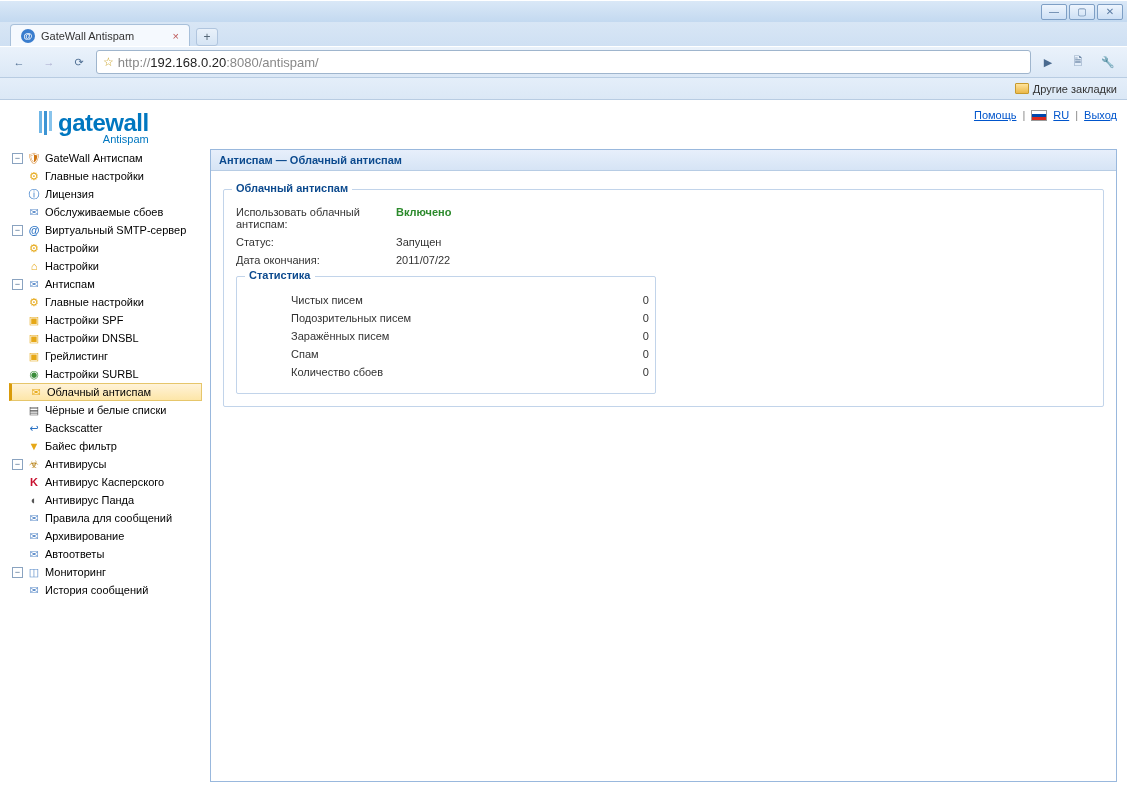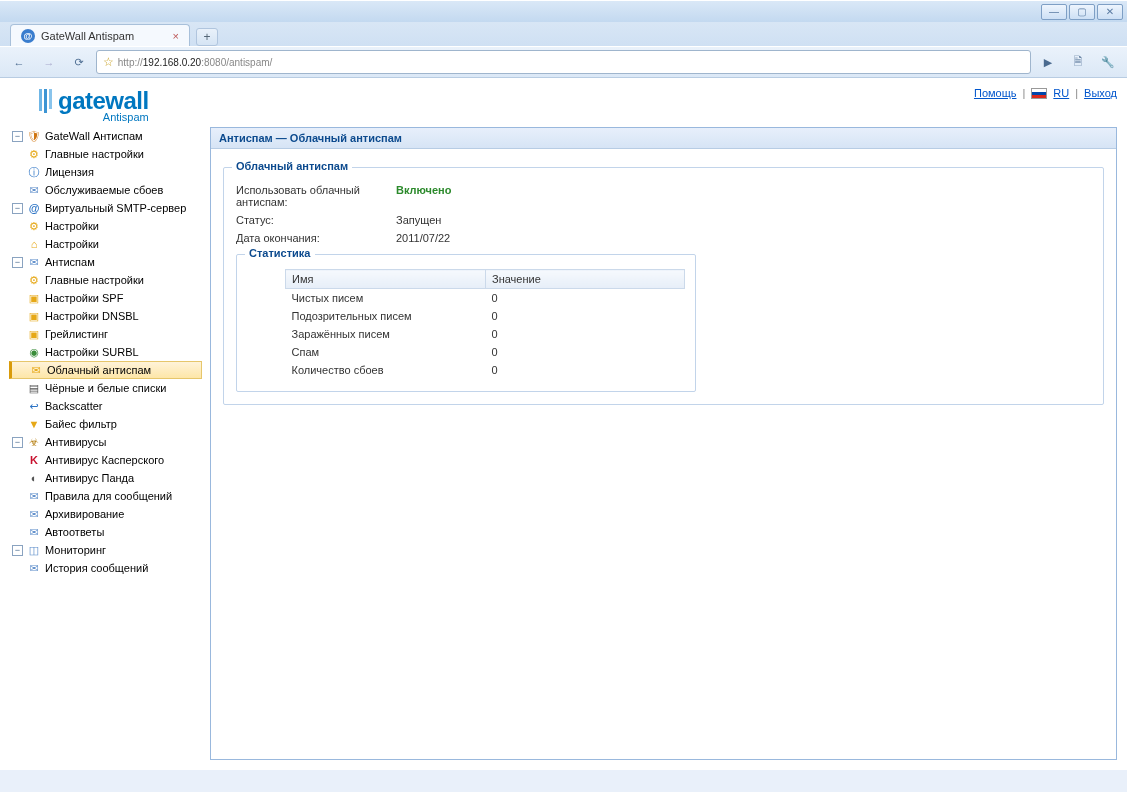--- a/index.html
+++ b/index.html
@@ -99,21 +99,21 @@
   height: 24px;
   background: #fff;
   border: 1px solid #9fb5cd;
   border-radius: 3px;
   display: flex;
   align-items: center;
   padding: 0 6px;
   gap: 4px;
 }
 .urlbar .star { color: #c9a227; font-size: 12px; }
-.urlbar .url { font-size: 10px; color: #222; }
+.urlbar .url { font-size: 13px; color: #222; }
 .urlbar .url .host { color: #222; }
 .urlbar .url .port { color: #888; }
 .urlbar .url .path { color: #888; }
 .urlbar .url .proto { color: #888; }
 .right-tbtns { display: flex; gap: 4px; }
 .bookmarkbar {
   height: 22px;
   background: linear-gradient(to bottom, #e4eef9, #dbe8f6);
   border-bottom: 1px solid #b8cce2;
   display: flex;
@@ -328,20 +328,24 @@
         <span class="proto">http://</span><span class="host">192.168.0.20</span><span class="port">:8080</span><span class="path">/antispam/</span>
       </span>
     </div>
     <div class="right-tbtns">
       <div class="tbtn">▶</div>
       <div class="tbtn">🗎</div>
       <div class="tbtn">🔧</div>
     </div>
   </div>
 
+  <div class="bookmarkbar">
+    <span class="folder-icon"></span>
+    <span>Другие закладки</span>
+  </div>
 
   <div class="content-area">
     <div class="app">
       <div class="app-header">
         <div class="logo">
           <div class="logo-main">
             <span class="logo-bars">
                 <span></span>
                 <span></span>
                 <span></span>
@@ -564,28 +568,24 @@
               </div>
               <div class="kv">
                 <div class="k">Статус:</div>
                 <div class="v">Запущен</div>
               </div>
               <div class="kv">
                 <div class="k">Дата окончания:</div>
                 <div class="v">2011/07/22</div>
               </div>
 
-              <div class="fieldset" style="margin-top:10px; width:460px;padding-left:48px;">
+              <div class="fieldset" style="margin-top:10px; width:420px;padding-left:48px;">
                 <div class="legend">Статистика</div>
                 <table class="stat-table">
                   <tbody>
-                      <tr>
-                    <th style="width:200px">Имя</th>
-                    <th>Значение</th>
-                  </tr>
                   <tr>
                         <td>Чистых писем</td>
                         <td>0</td>
                       </tr>
                   <tr>
                         <td>Подозрительных писем</td>
                         <td>0</td>
                       </tr>
                   <tr>
                         <td>Заражённых писем</td>

